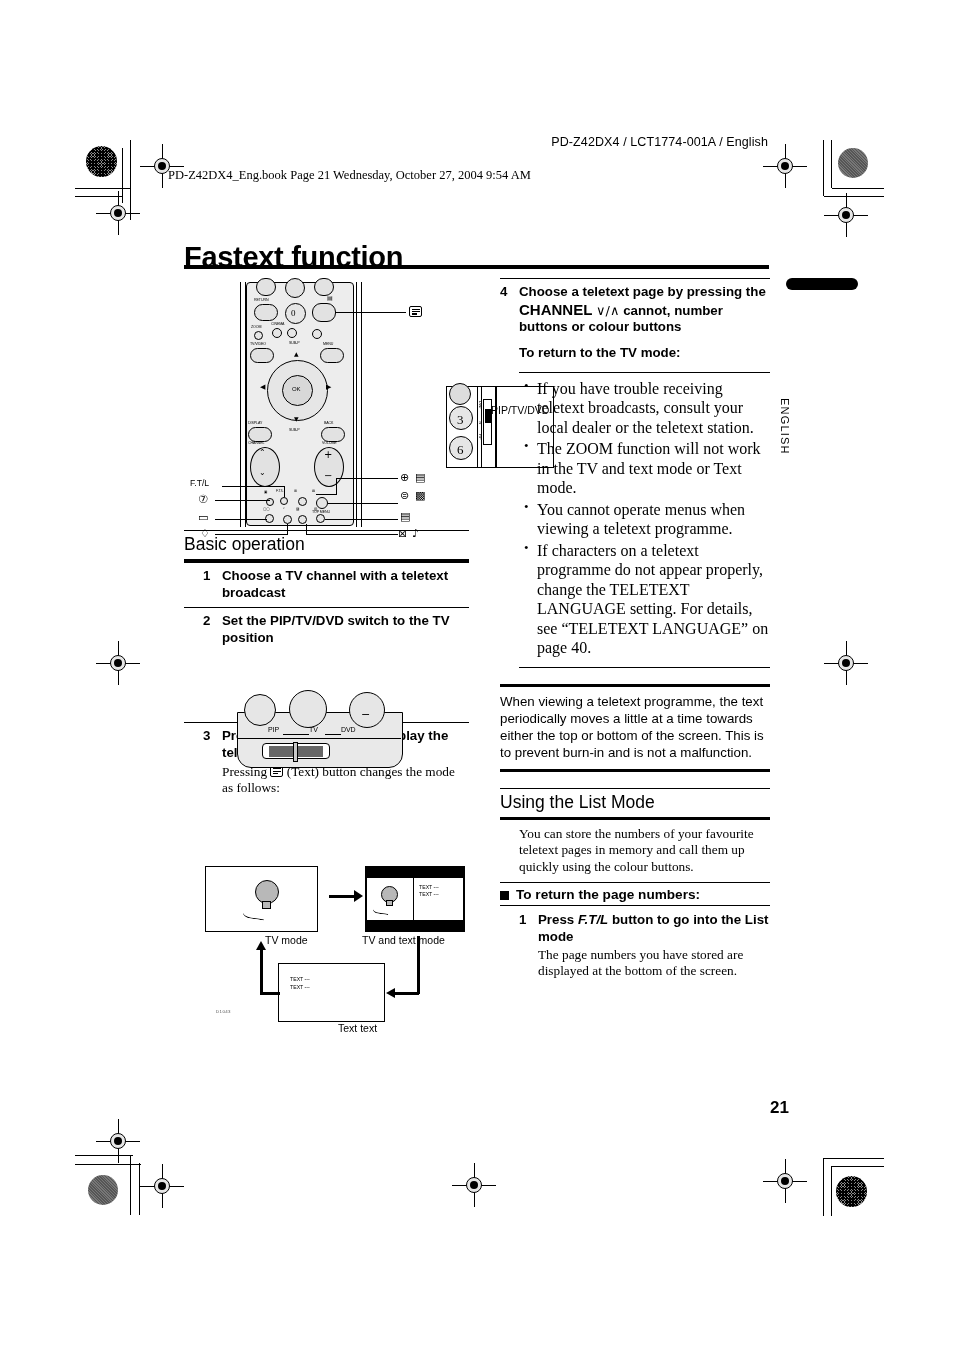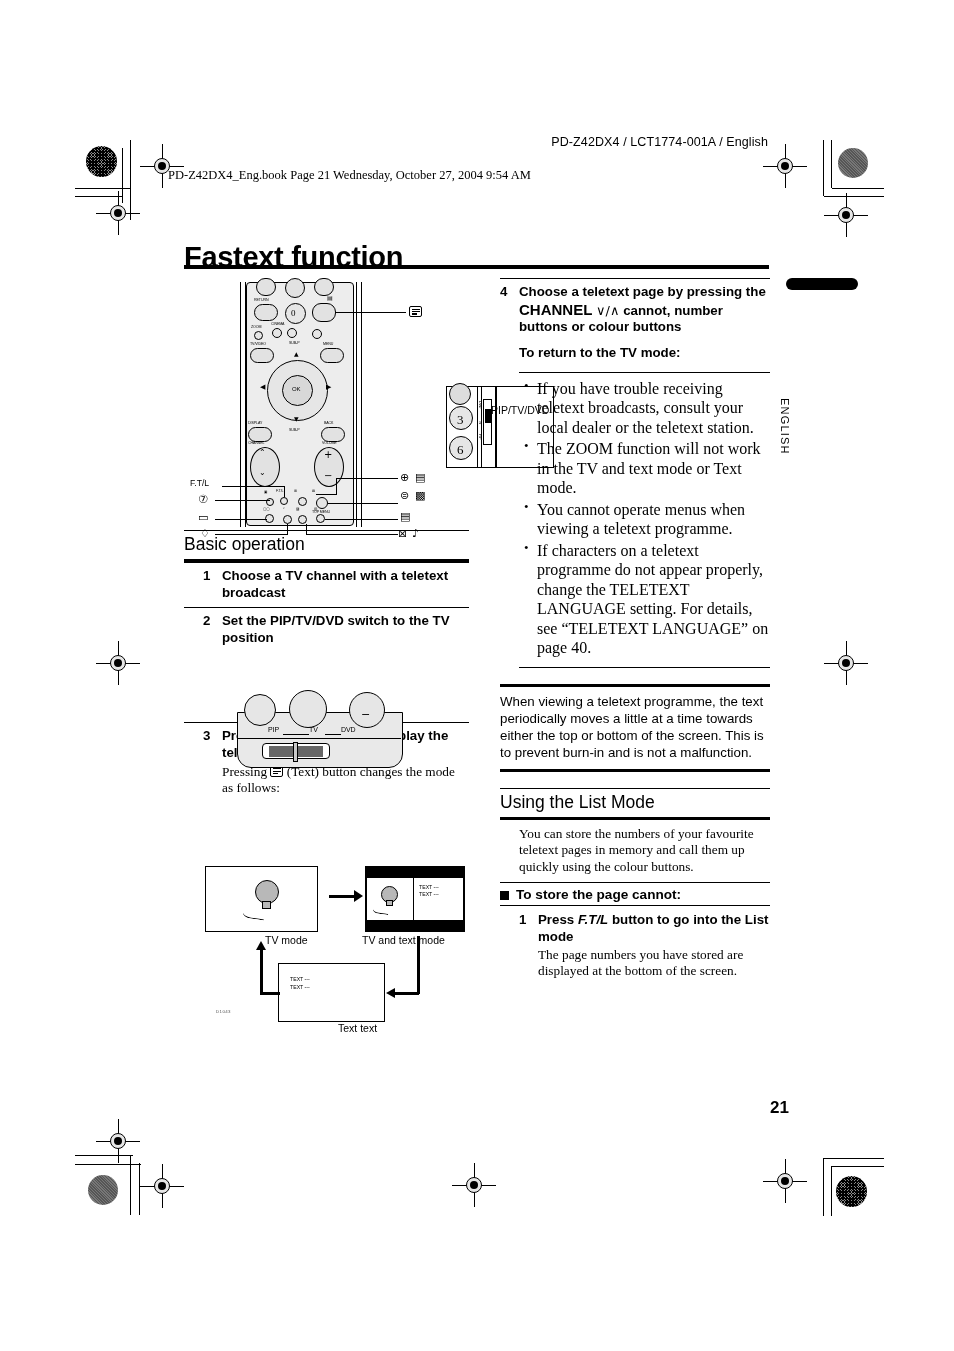--- a/index.html
+++ b/index.html
@@ -476,21 +476,21 @@
     <div style="height:16px;"></div>
     <div class="hrule-thin"></div>
     <h2 class="h2">Using the List Mode</h2>
     <div class="hrule-thick"></div>
 
     <div class="body" style="padding:6px 0 7px 19px;">You can store the numbers of your favourite teletext pages in memory and call them up quickly using the colour buttons.</div>
 
     <div class="hrule-thin"></div>
     <div class="sq">
       <div class="mk"></div>
-      <div>To store the page cannot:</div>
+      <div>To return the page numbers:</div>
     </div>
     <div class="hrule-thin"></div>
 
     <div class="step" style="padding-left:19px;padding-top:6px;">
       <div class="num">1</div>
       <div class="txt bold-s">
         <span>Press </span><span style="font-style:italic;">F.T/L</span><span> button to go into the List mode</span>
       </div>
     </div>
     <div class="body" style="padding-left:38px;padding-top:2px;">The page numbers you have stored are displayed at the bottom of the screen.</div>

